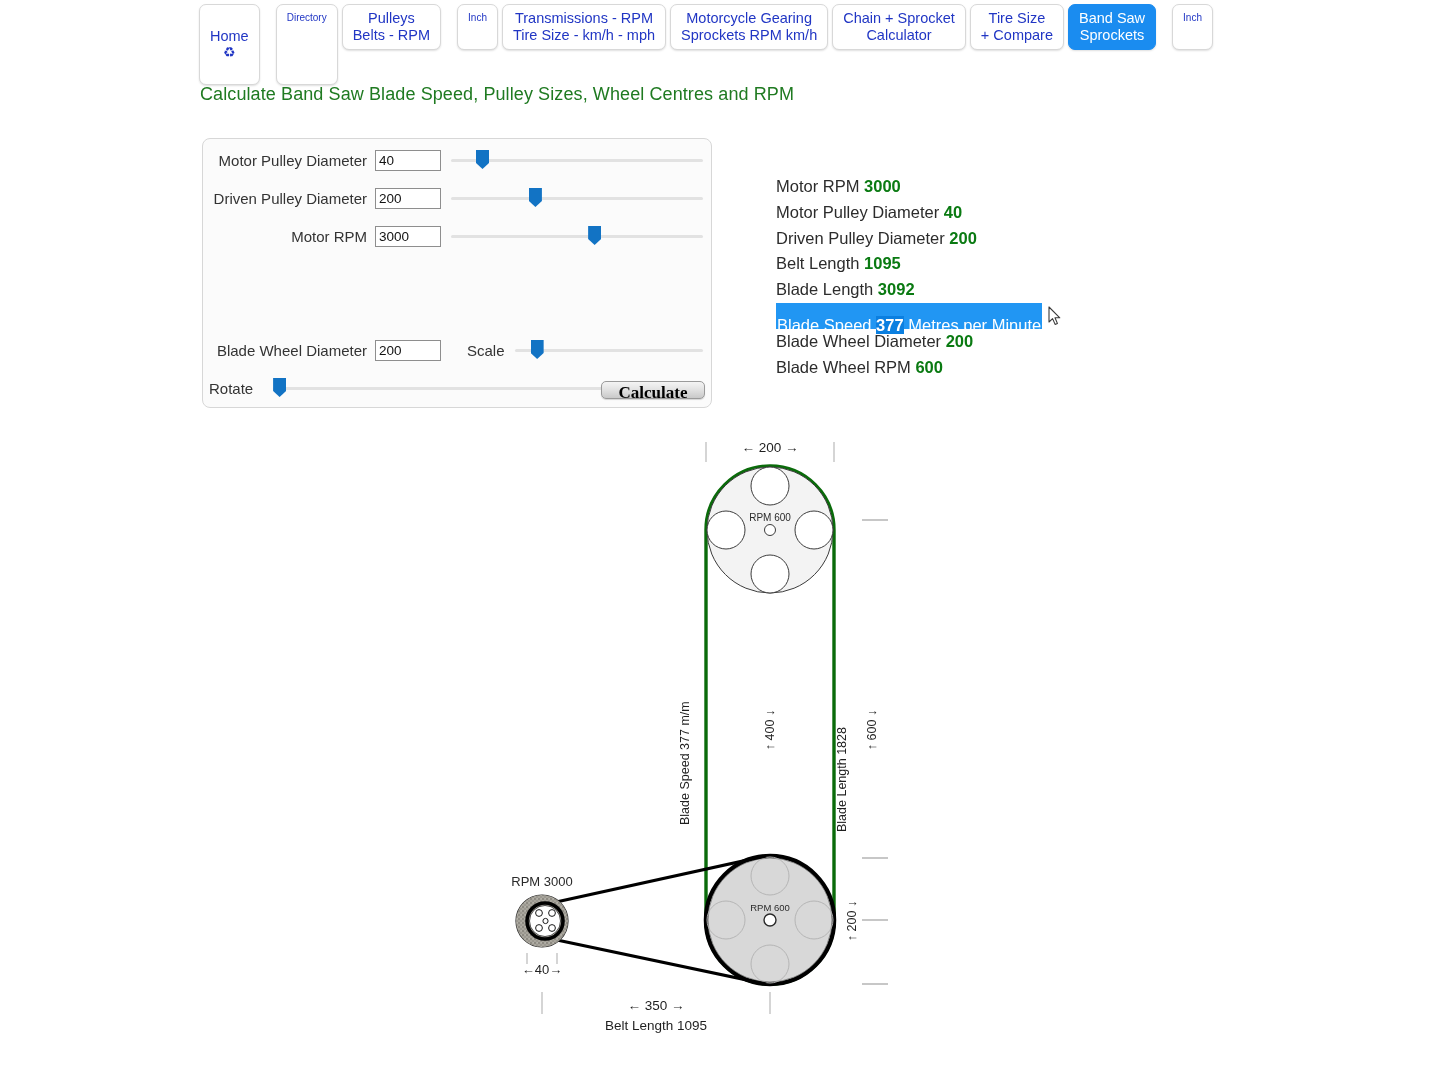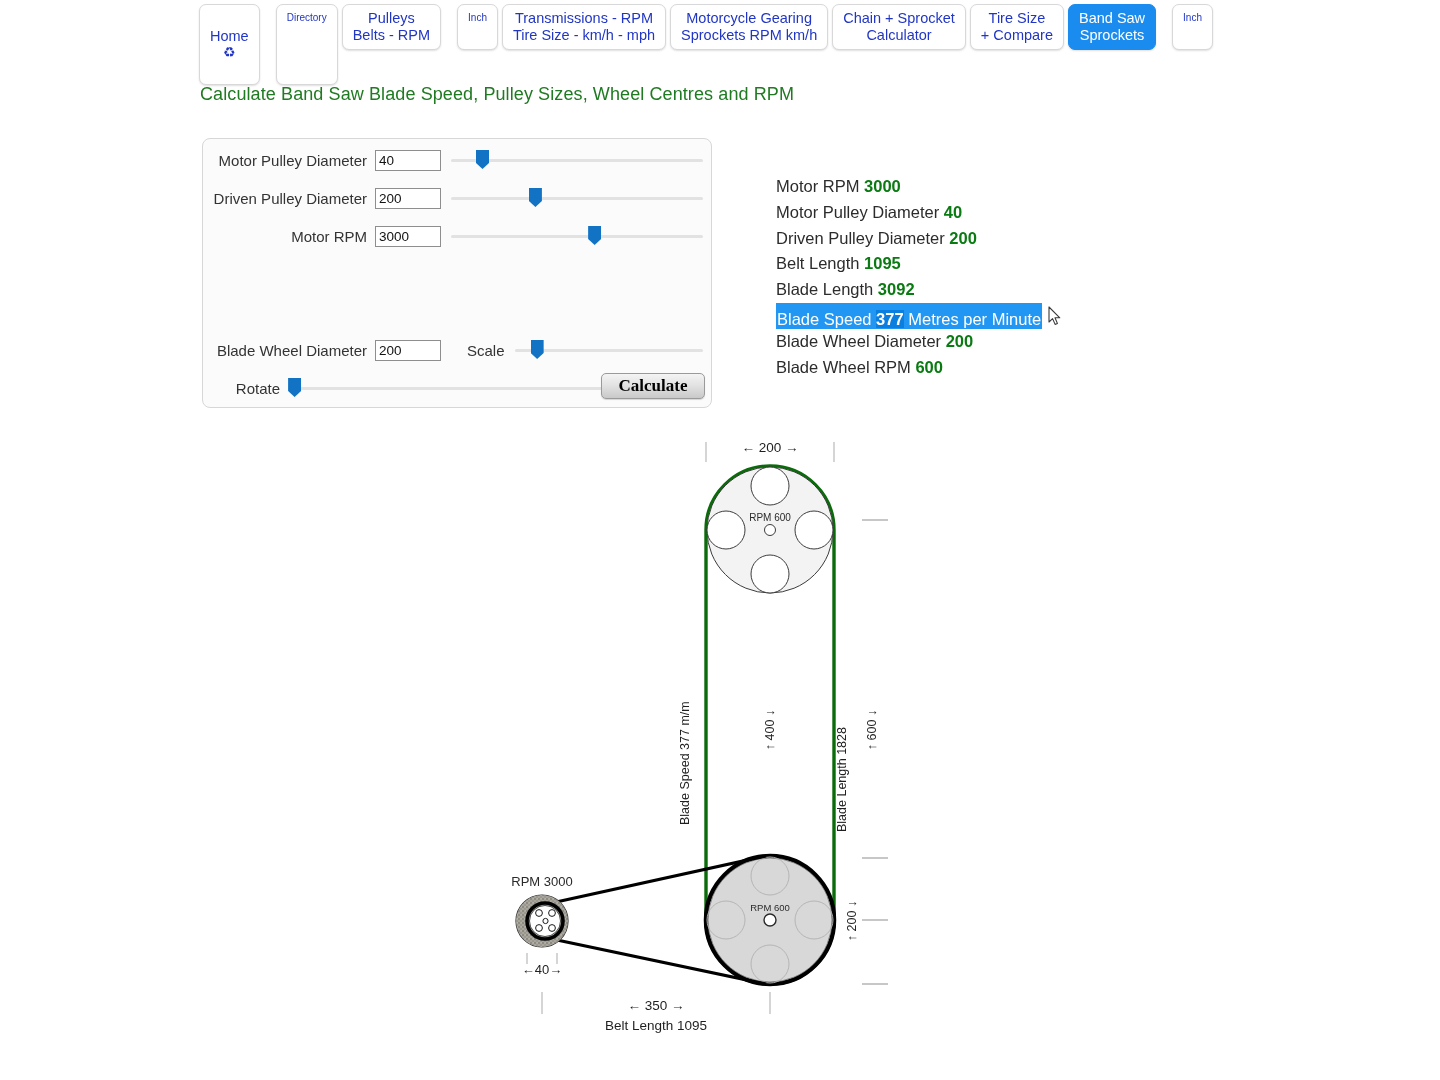--- a/index.html
+++ b/index.html
@@ -122,21 +122,21 @@
   .scale-label {
     font-size: 15px;
     color: #333333;
     margin-left: 26px;
     margin-right: 0;
     white-space: nowrap;
   }
   .calc-btn {
     position: absolute;
     right: 6px; bottom: 8px;
-    width: 104px; height: 26px;
+    width: 104px; height: 18px;
     background: linear-gradient(to bottom, #f4f4f4 0%, #e3e3e3 45%, #c9c9c9 100%);
     border: 1px solid #9a9a9a;
     border-radius: 5px;
     font-family: "Liberation Serif", serif;
     font-weight: bold;
     font-size: 17px;
     color: #000000;
     cursor: pointer;
     box-shadow: 0 1px 1px rgba(0,0,0,0.15);
   }
@@ -147,21 +147,21 @@
     left: 776px; top: 174px;
     font-size: 16.5px;
     color: #2c2c2c;
   }
   .rline { height: 25.8px; white-space: nowrap; line-height: 25.8px; }
   .rval { color: #0a7a12; font-weight: bold; }
   .rline.selected {
     background: #2196f3;
     color: #ffffff;
     display: inline-block;
-    padding: 4px 1px;
+    padding: 10px 1px;
   }
   .rline.selected .rval { color: #ffffff; background: #0b7fe0; }
 
   .cursor-arrow {
     position: absolute;
     left: 1048px; top: 306px;
     width: 14px; height: 20px;
   }
 
   
@@ -257,21 +257,21 @@
       <div class="flabel">Blade Wheel Diameter</div>
       <input class="finput" type="text" value="200" style="">
       <div class="scale-label">Scale</div>
       <div class="slider-wrap">
         <div class="slider-track"></div>
         <div class="slider-thumb" style="left:12%;"></div>
       </div>
     </div>
 
     <div class="frow" style="top:238px;">
-      <div class="flabel" style="width:70px;text-align:right;padding-left:6px;margin-left:15px;">Rotate</div>
+      <div class="flabel" style="width:70px;text-align:left;padding-left:6px;">Rotate</div>
       <div class="slider-wrap" style="margin-left:0;flex:0 0 330px;">
         <div class="slider-track"></div>
         <div class="slider-thumb" style="left:2%;"></div>
       </div>
     </div>
 
     <button class="calc-btn">Calculate</button>
   </div>
 
   <div class="results">

